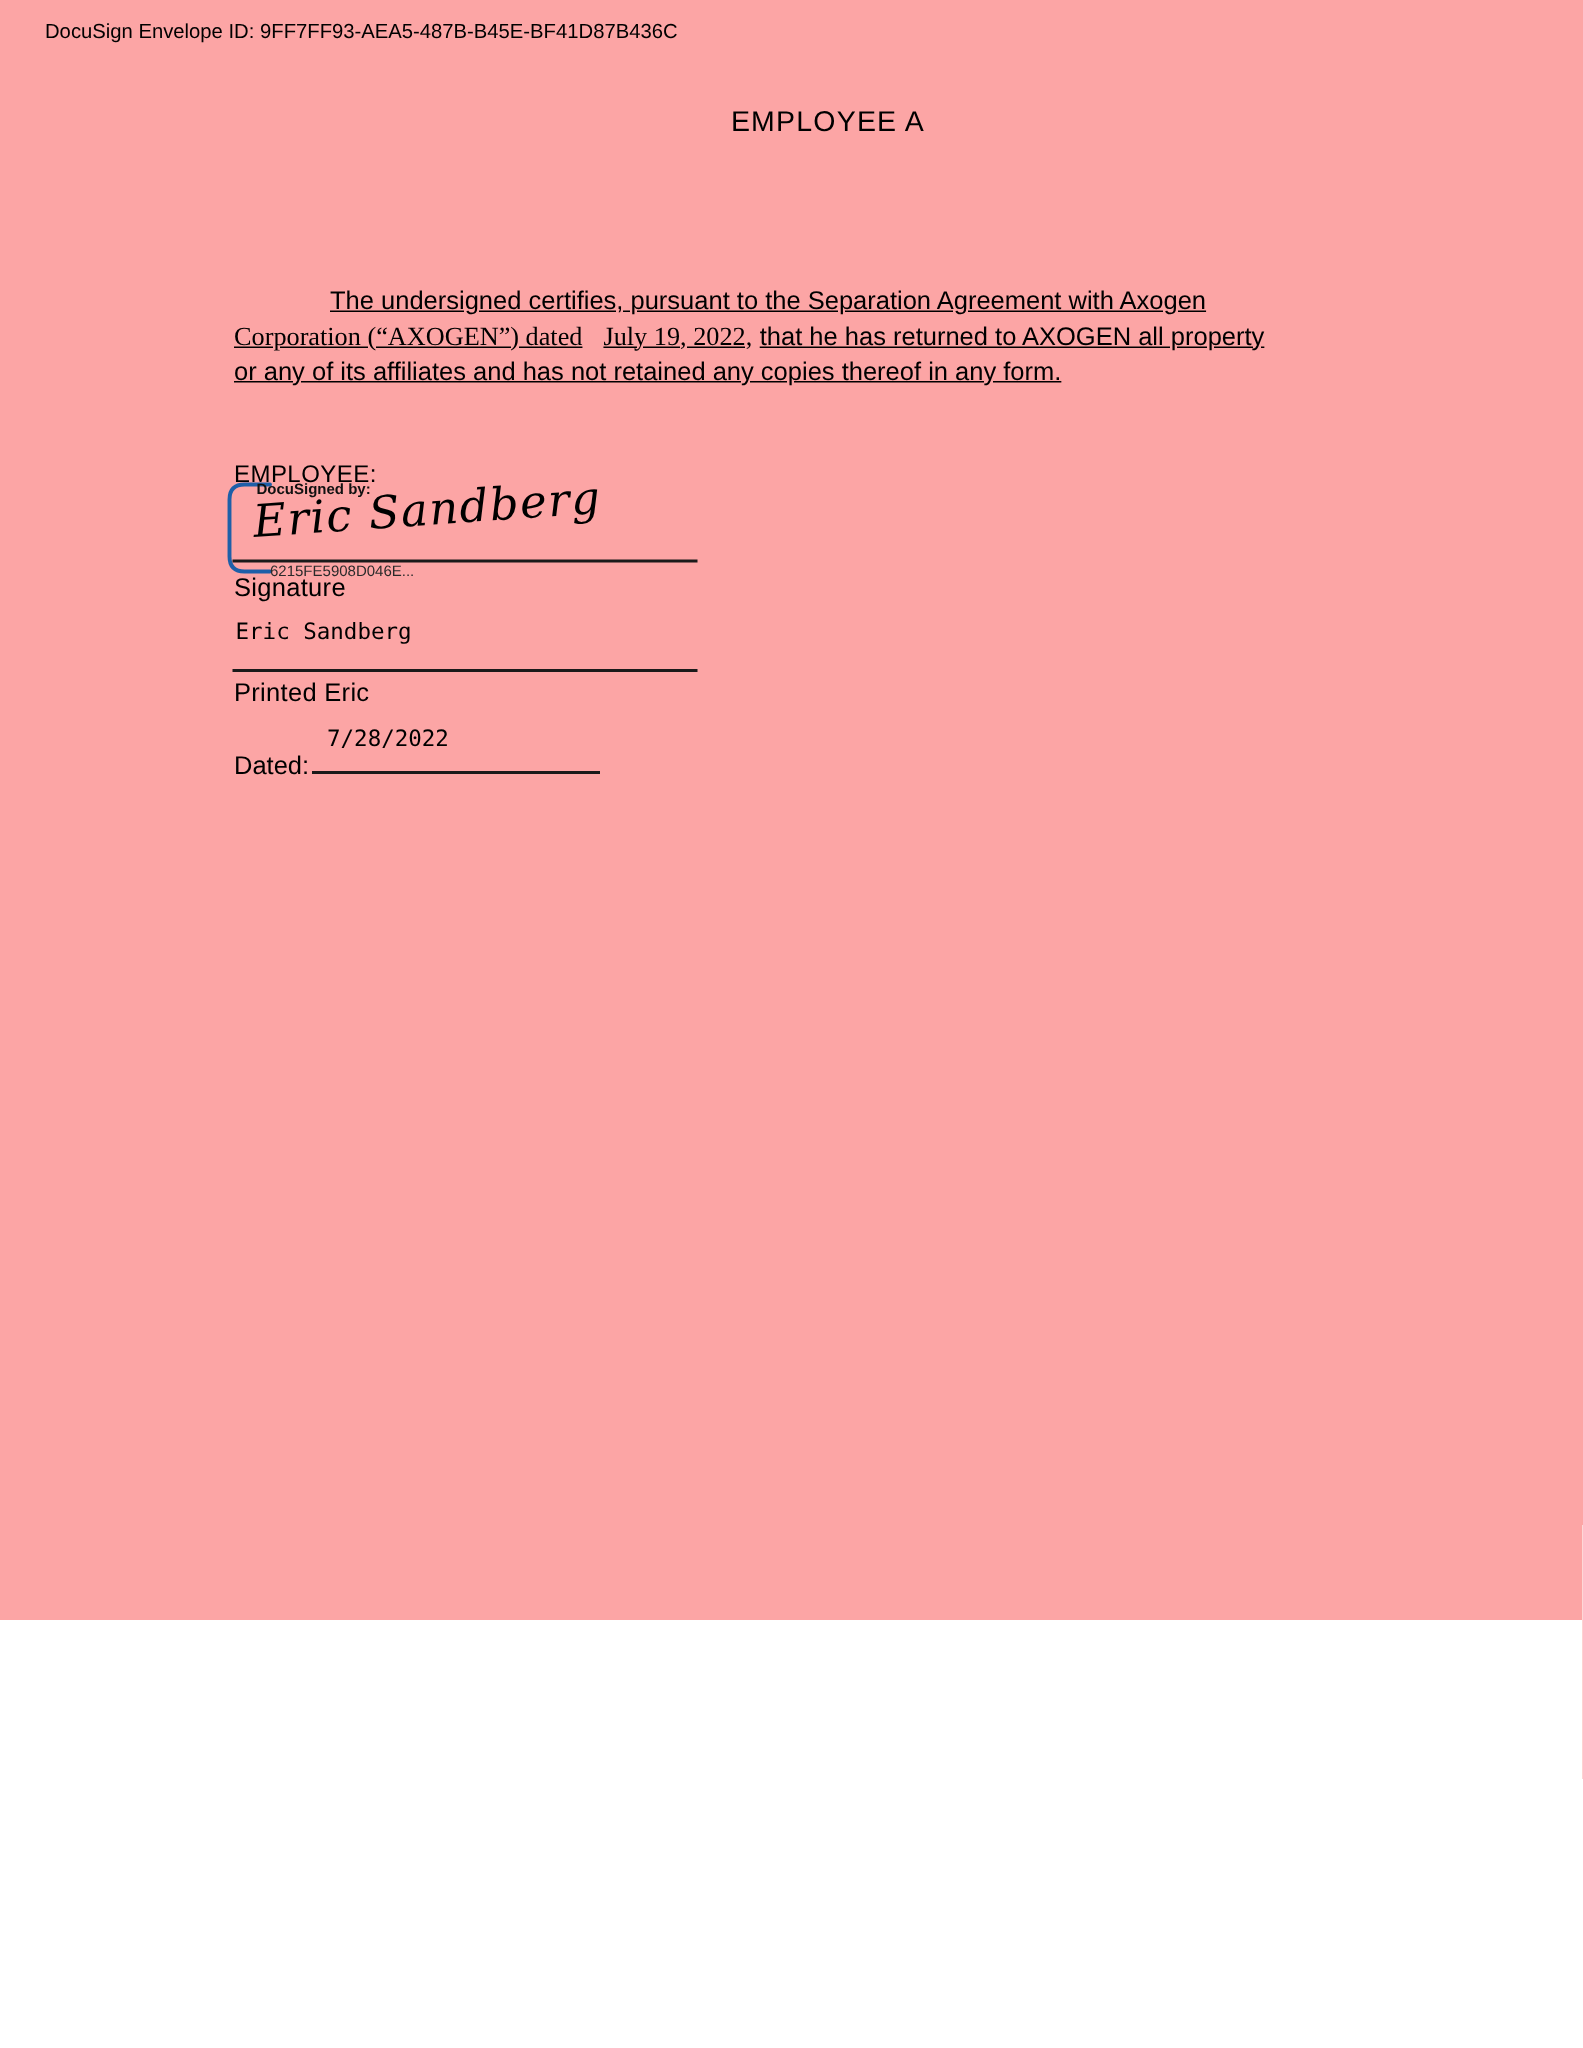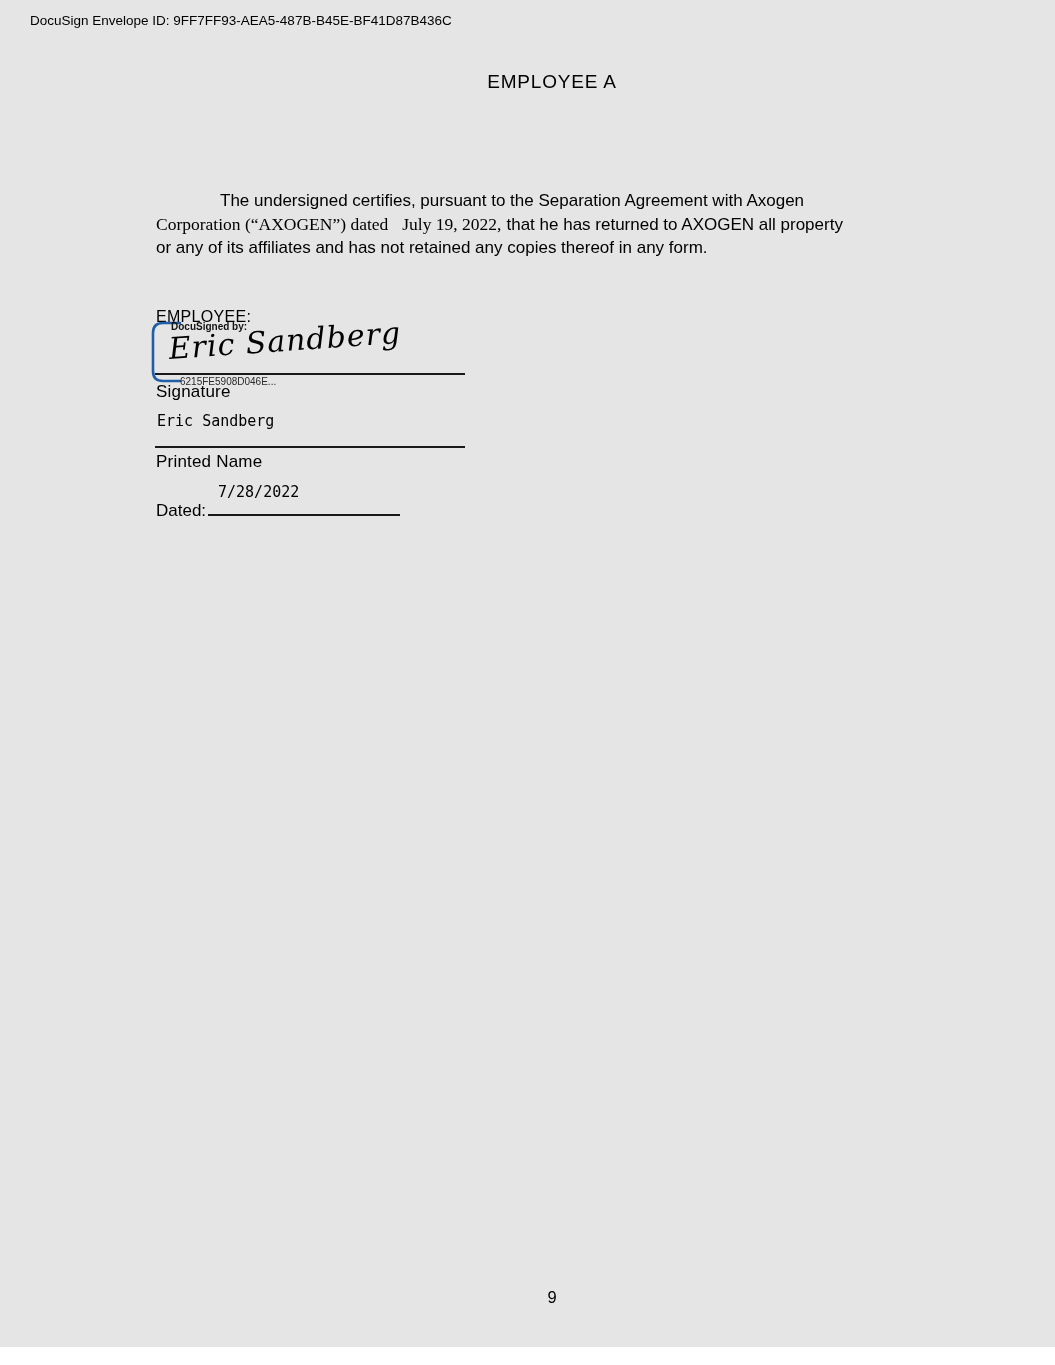--- a/index.html
+++ b/index.html
@@ -1,20 +1,20 @@
 <!DOCTYPE html>
 <html><head>
 <meta charset="utf-8">
 <style>
   html, body { margin: 0; padding: 0; background: #ffffff; }
   .page {
     position: relative;
     width: 1055px;
-    height: 1347px;
-    background: #e5e5e5;
+    height: 1080px;
+    background: #fca5a5;
     color: #000000;
     font-family: "Liberation Sans", sans-serif;
     overflow: hidden;
   }
   .envelope-id {
     position: absolute;
     left: 30px; top: 13px;
     font-size: 13.5px;
     color: #000;
     white-space: nowrap;
@@ -39,21 +39,21 @@
   }
   .doc-heading .h-line1 { position: relative; left: 28px; white-space: nowrap; }
   .doc-heading .h-line2 { white-space: nowrap; }
   .body-paragraph {
     position: absolute;
     left: 156px; top: 189px;
     width: 800px;
     font-size: 17px;
     line-height: 23.5px;
   }
-  .body-paragraph .p-line { white-space: nowrap; }
+  .body-paragraph .p-line { white-space: nowrap; text-decoration: underline; }
   .body-paragraph .indent { display: inline-block; width: 64px; }
   .serif-seg { font-family: "Liberation Serif", serif; font-size: 17.5px; }
   .date-seg  { font-family: "Liberation Serif", serif; font-size: 17.5px; margin-left: 14px; }
   .sans-seg  { margin-left: 5px; }
   .employee-label {
     position: absolute;
     left: 156px; top: 308px;
     font-size: 16px;
     letter-spacing: 0.3px;
   }
@@ -159,21 +159,21 @@
   <div class="signature-id">6215FE5908D046E...</div>
 
   <div class="rule-line sig-rule"></div>
 
   <div class="field-label signature-label">Signature</div>
 
   <div class="mono-value printed-name-value">Eric Sandberg</div>
 
   <div class="rule-line name-rule"></div>
 
-  <div class="field-label printed-name-label">Printed Name</div>
+  <div class="field-label printed-name-label">Printed Eric</div>
 
   <div class="mono-value date-value">7/28/2022</div>
 
   <div class="dated-row"><span>Dated:</span><span class="dated-underline"></span></div>
 
   <div class="page-number">9</div>
 
 </div>
 
 </body></html>

